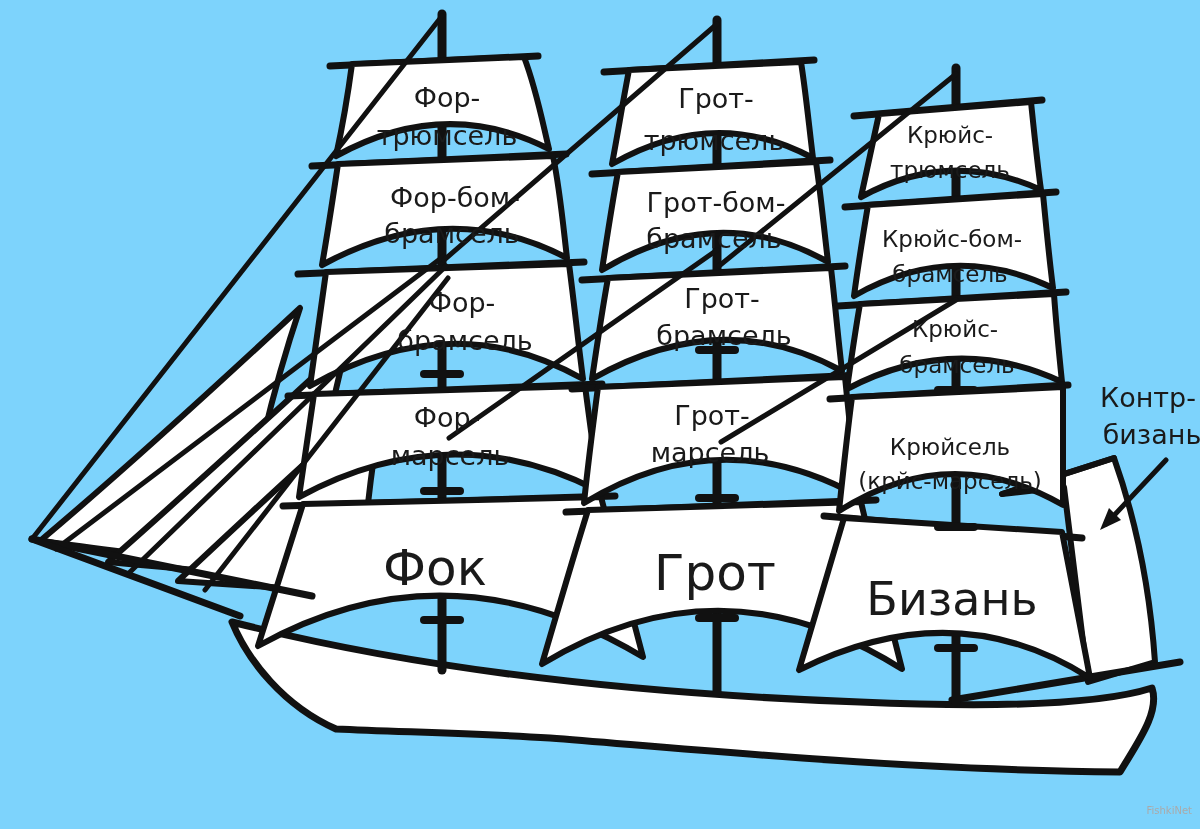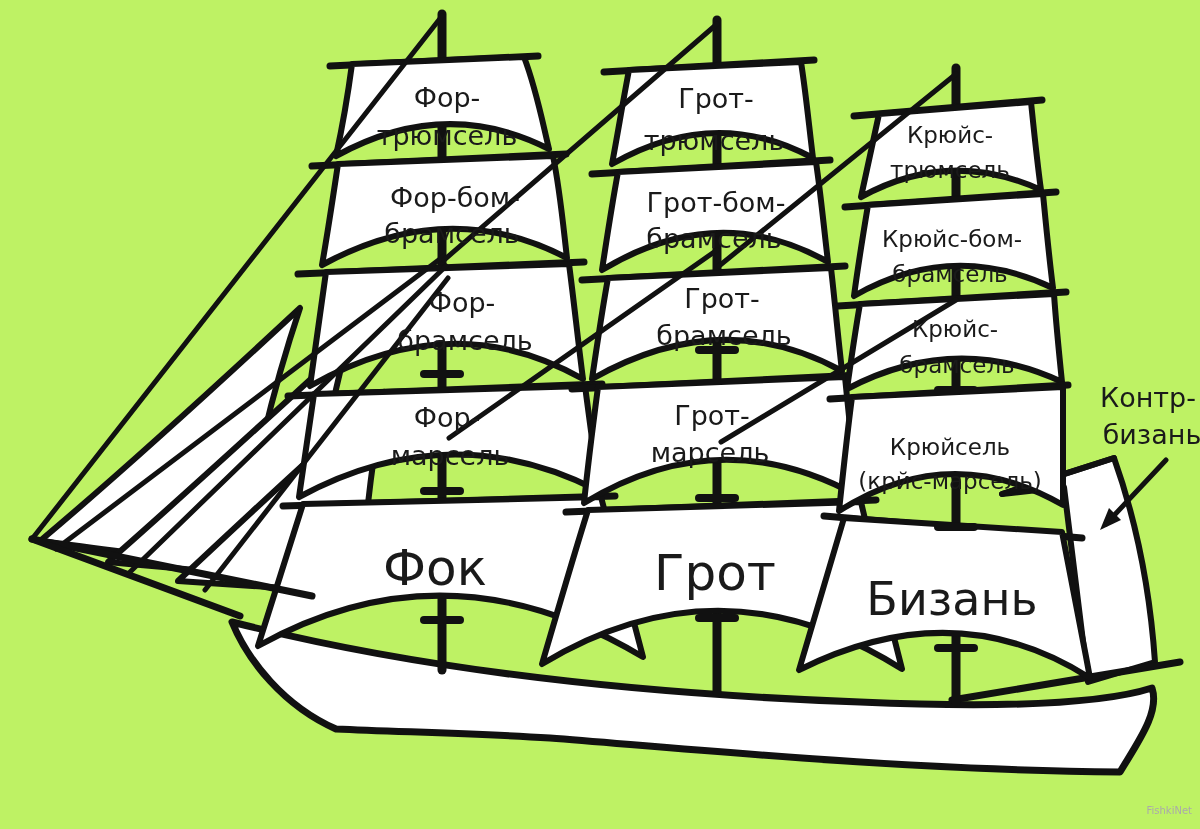--- a/index.html
+++ b/index.html
@@ -1,16 +1,16 @@
 <!DOCTYPE html>
 <html><head>
 <meta charset="utf-8">
 <style>
   html,body{margin:0;padding:0;background:#ffffff;}
-  .stage{position:relative;width:1200px;height:829px;background:#bef264;overflow:hidden;}
+  .stage{position:relative;width:1200px;height:829px;background:#7dd3fc;overflow:hidden;}
   svg{display:block;}
   .ln{stroke:#111111;fill:none;stroke-linecap:round;stroke-linejoin:round;}
   .w5{stroke-width:5;} .w6{stroke-width:6;} .w7{stroke-width:7;} .w8{stroke-width:8;} .w9{stroke-width:9;}
   .sail{fill:#ffffff;stroke:#111111;stroke-width:6;stroke-linejoin:round;}
   .lbl{font-family:"DejaVu Sans",sans-serif;fill:#1a1a1a;text-anchor:middle;}
   .s27{font-size:27px;} .s23{font-size:23px;} .s50{font-size:50px;} .s46{font-size:46px;}
   .wm{font-family:"DejaVu Sans",sans-serif;font-size:10px;fill:#aaaaaa;text-anchor:end;}
 </style>
 </head>
 <body>

